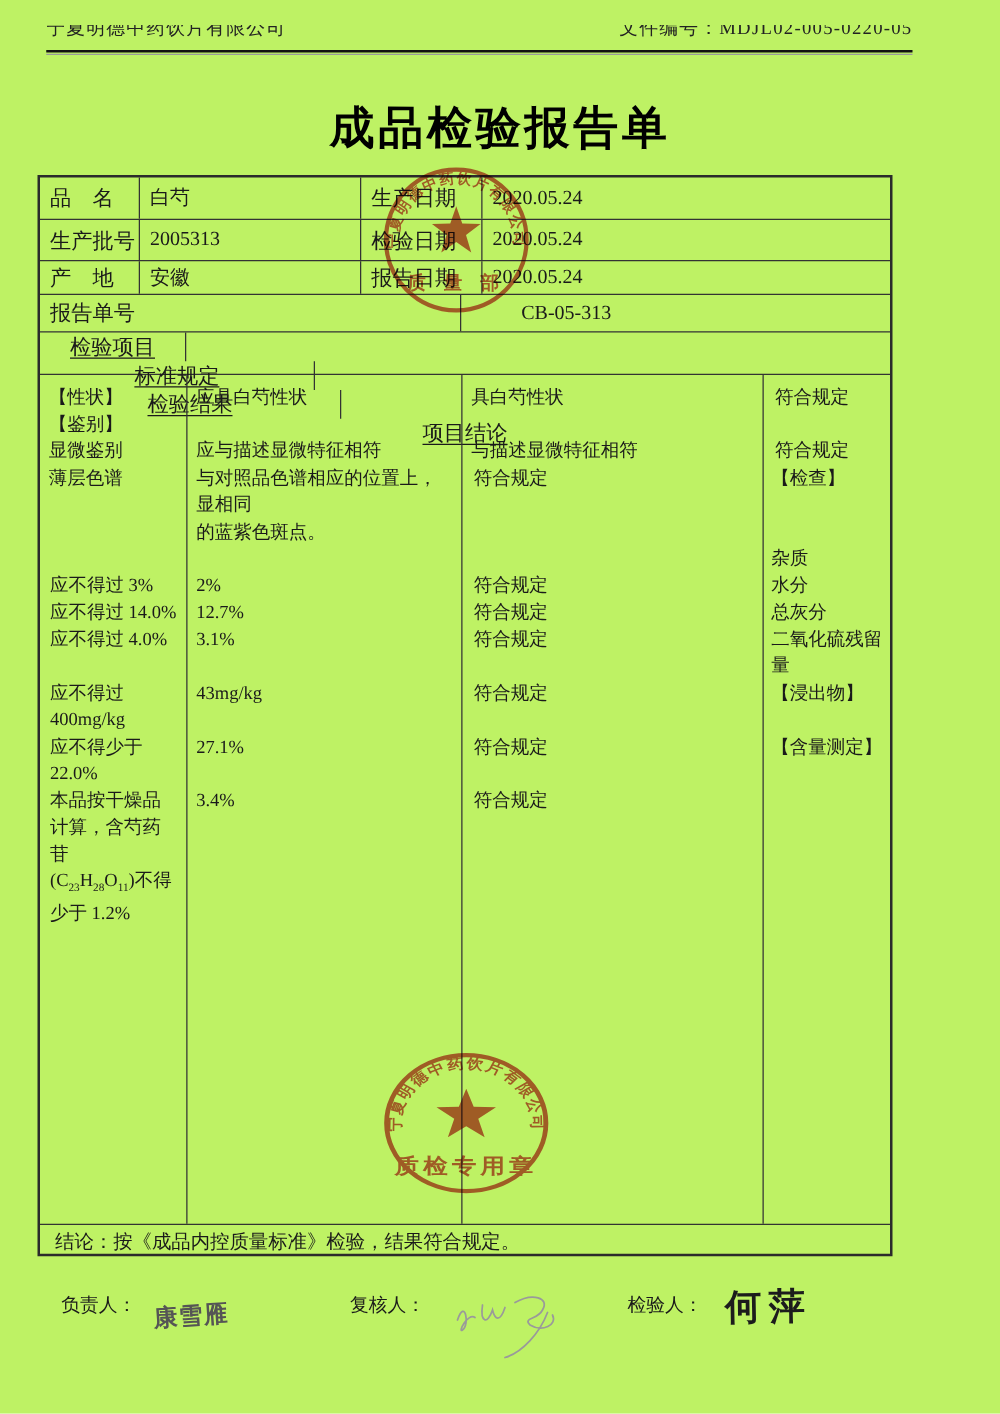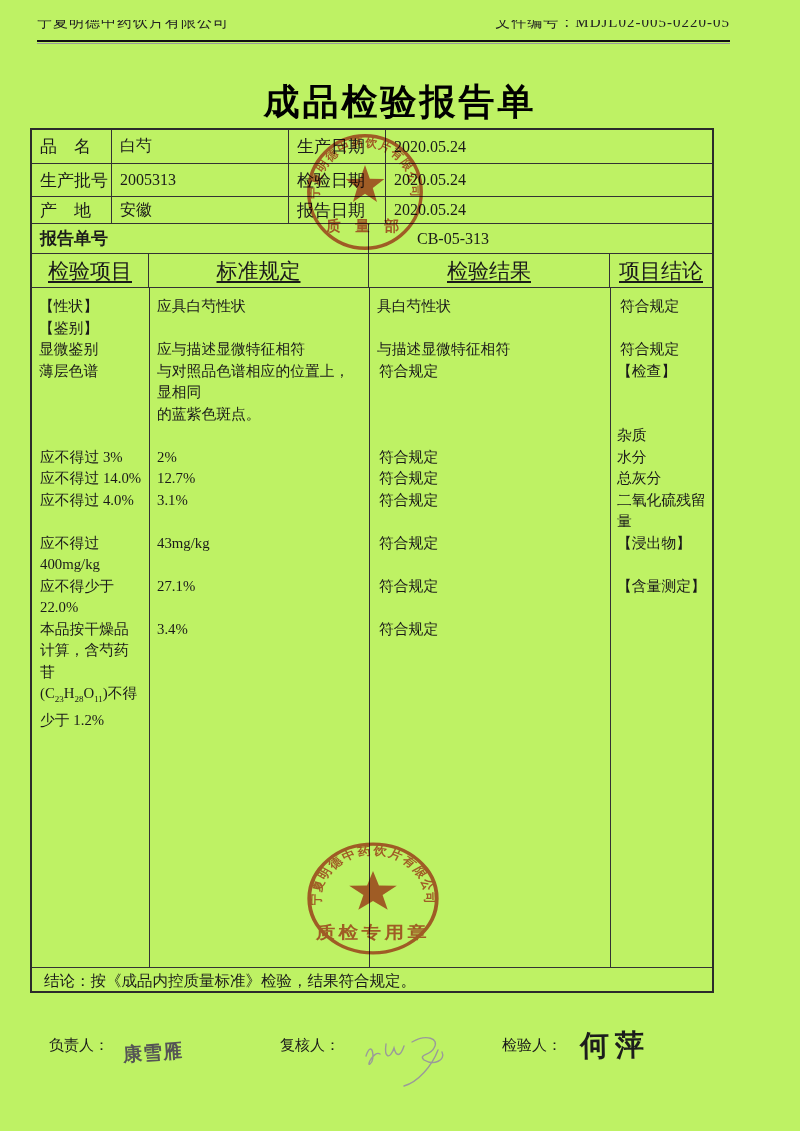--- a/index.html
+++ b/index.html
@@ -11,33 +11,33 @@
   .hdr { position:absolute; left:37px; top:20px; width:693px; height:17px; overflow:hidden; }
   .hdr-inner { display:flex; justify-content:space-between; margin-top:-7px; font-size:15px; color:#222; letter-spacing:1px; }
   .hdr-rule { position:absolute; left:37px; top:40px; width:693px; height:4px;
               border-top:2px solid #111; border-bottom:1px solid #9a9a9a; }
 
   
   .title { position:absolute; left:0; top:78px; width:800px; text-align:center;
            font-size:36px; font-weight:bold; letter-spacing:3px; color:#000; }
 
   
-  .doc-table { position:absolute; left:30px; top:128px; width:684px; height:865px;
+  .doc-table { position:absolute; left:30px; top:140px; width:684px; height:865px;
                border:2px solid #2b2b2b; background:transparent; font-size:16px; }
   .irow { display:flex; border-bottom:1px solid #333; }
   .irow-1 { height:34px; } .irow-2 { height:33px; } .irow-3 { height:27px; } .irow-4 { height:30px; }
   .icell { display:flex; align-items:center; padding:0 8px; overflow:hidden; }
   .lab { width:80px; border-right:1px solid #333; font-size:17px; white-space:pre; }
   .val { width:177px; border-right:1px solid #333; }
   .dlab { width:97px; border-right:1px solid #333; font-size:17px; }
   .dval { flex:1; }
-  .rlab { width:337px; font-size:17px; border-right:1px solid #333;font-weight:bold; }
+  .rlab { width:337px; font-size:17px; border-right:1px solid #333; }
   .rval { flex:1;margin-left:40px; }
 
-  .hrow { display:flex; height:34px; border-bottom:1px solid #333; font-size:21px; }
+  .hrow { display:flex; height:34px; border-bottom:1px solid #333; font-size:17px;flex-direction:column; }
   .hcell { display:flex; align-items:center; justify-content:center; }
   .hcell span { text-decoration:underline; text-underline-offset:3px; }
   .hc1 { width:117px; border-right:1px solid #333; }
   .hc2 { width:220px; border-right:1px solid #333; }
   .hc3 { width:241px; border-right:1px solid #333; }
   .hc4 { flex:1; }
 
   .tbody { position:relative; height:680px; border-bottom:1px solid #333; font-size:14.8px; line-height:21.5px; }
   .vline { position:absolute; top:0; bottom:0; width:1px; background:#333; }
   .vl1 { left:117px; } .vl2 { left:337px; } .vl3 { left:578px; }

